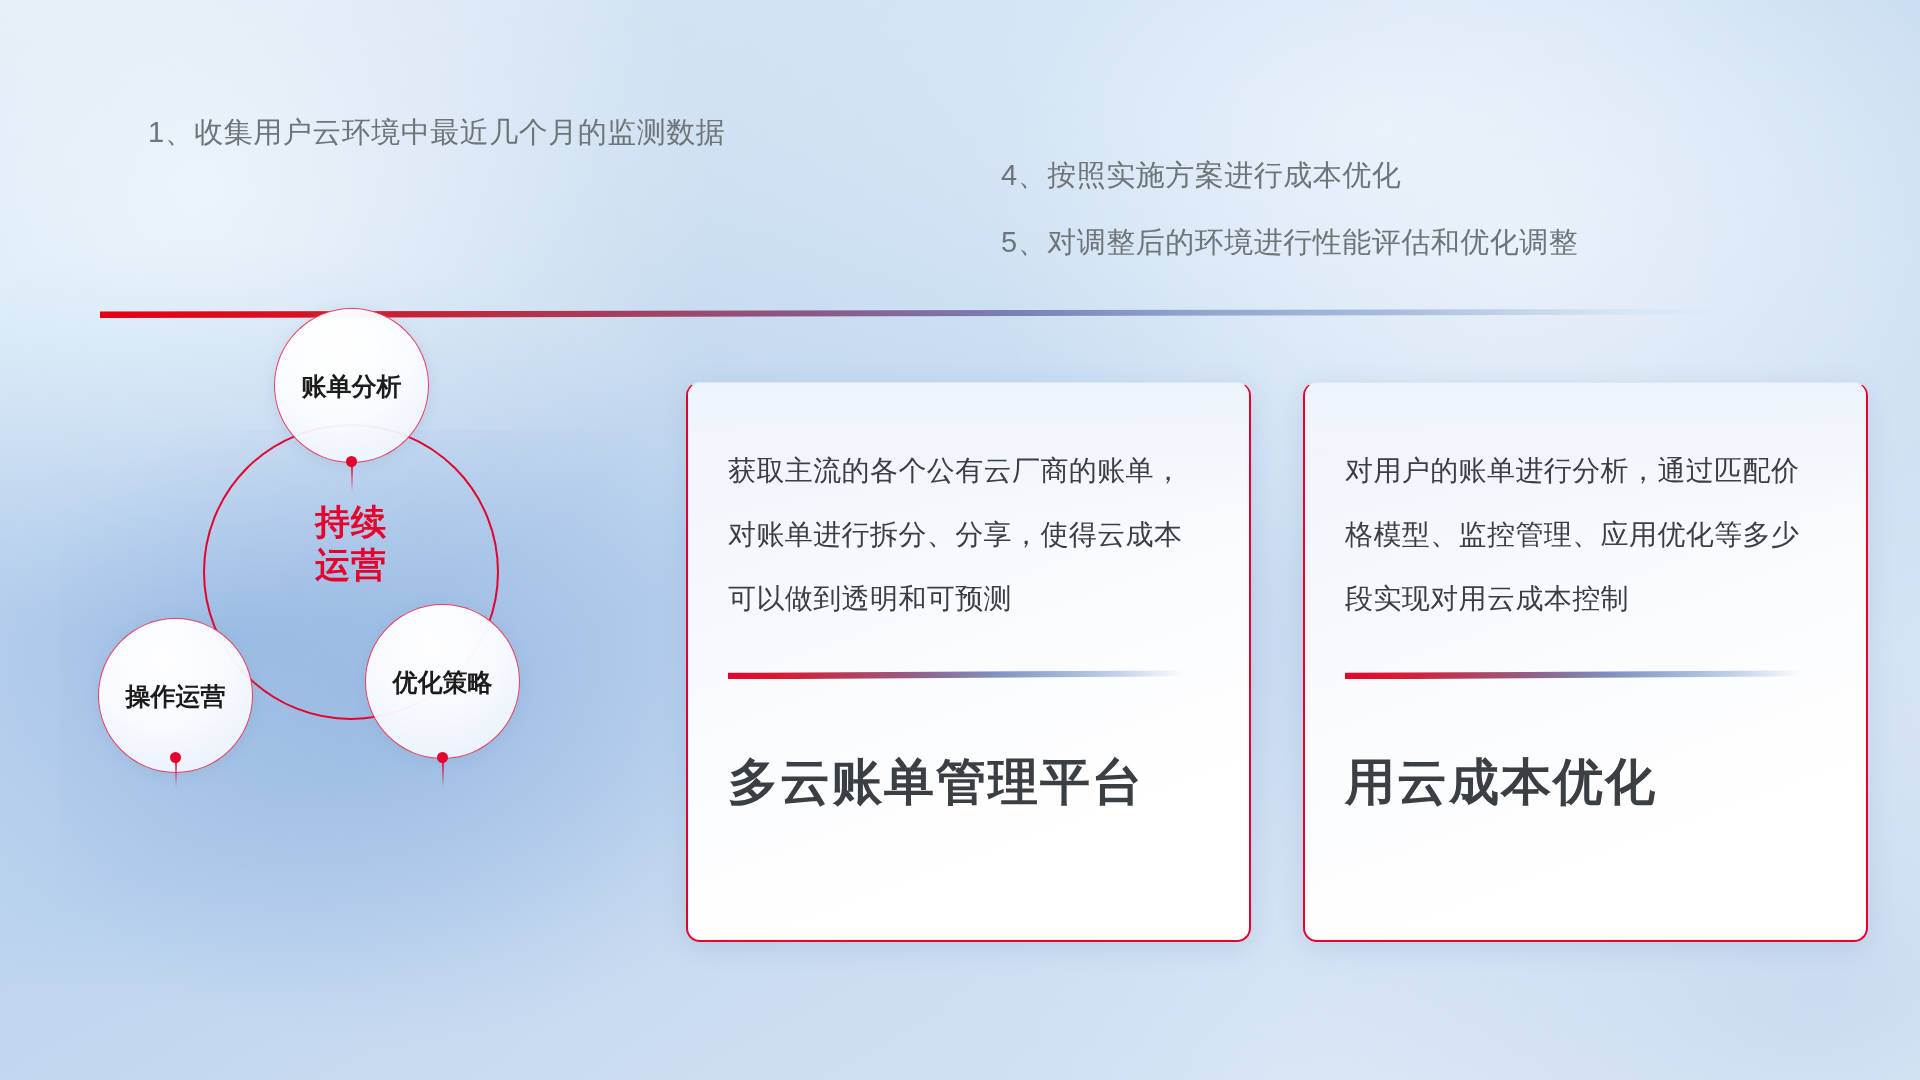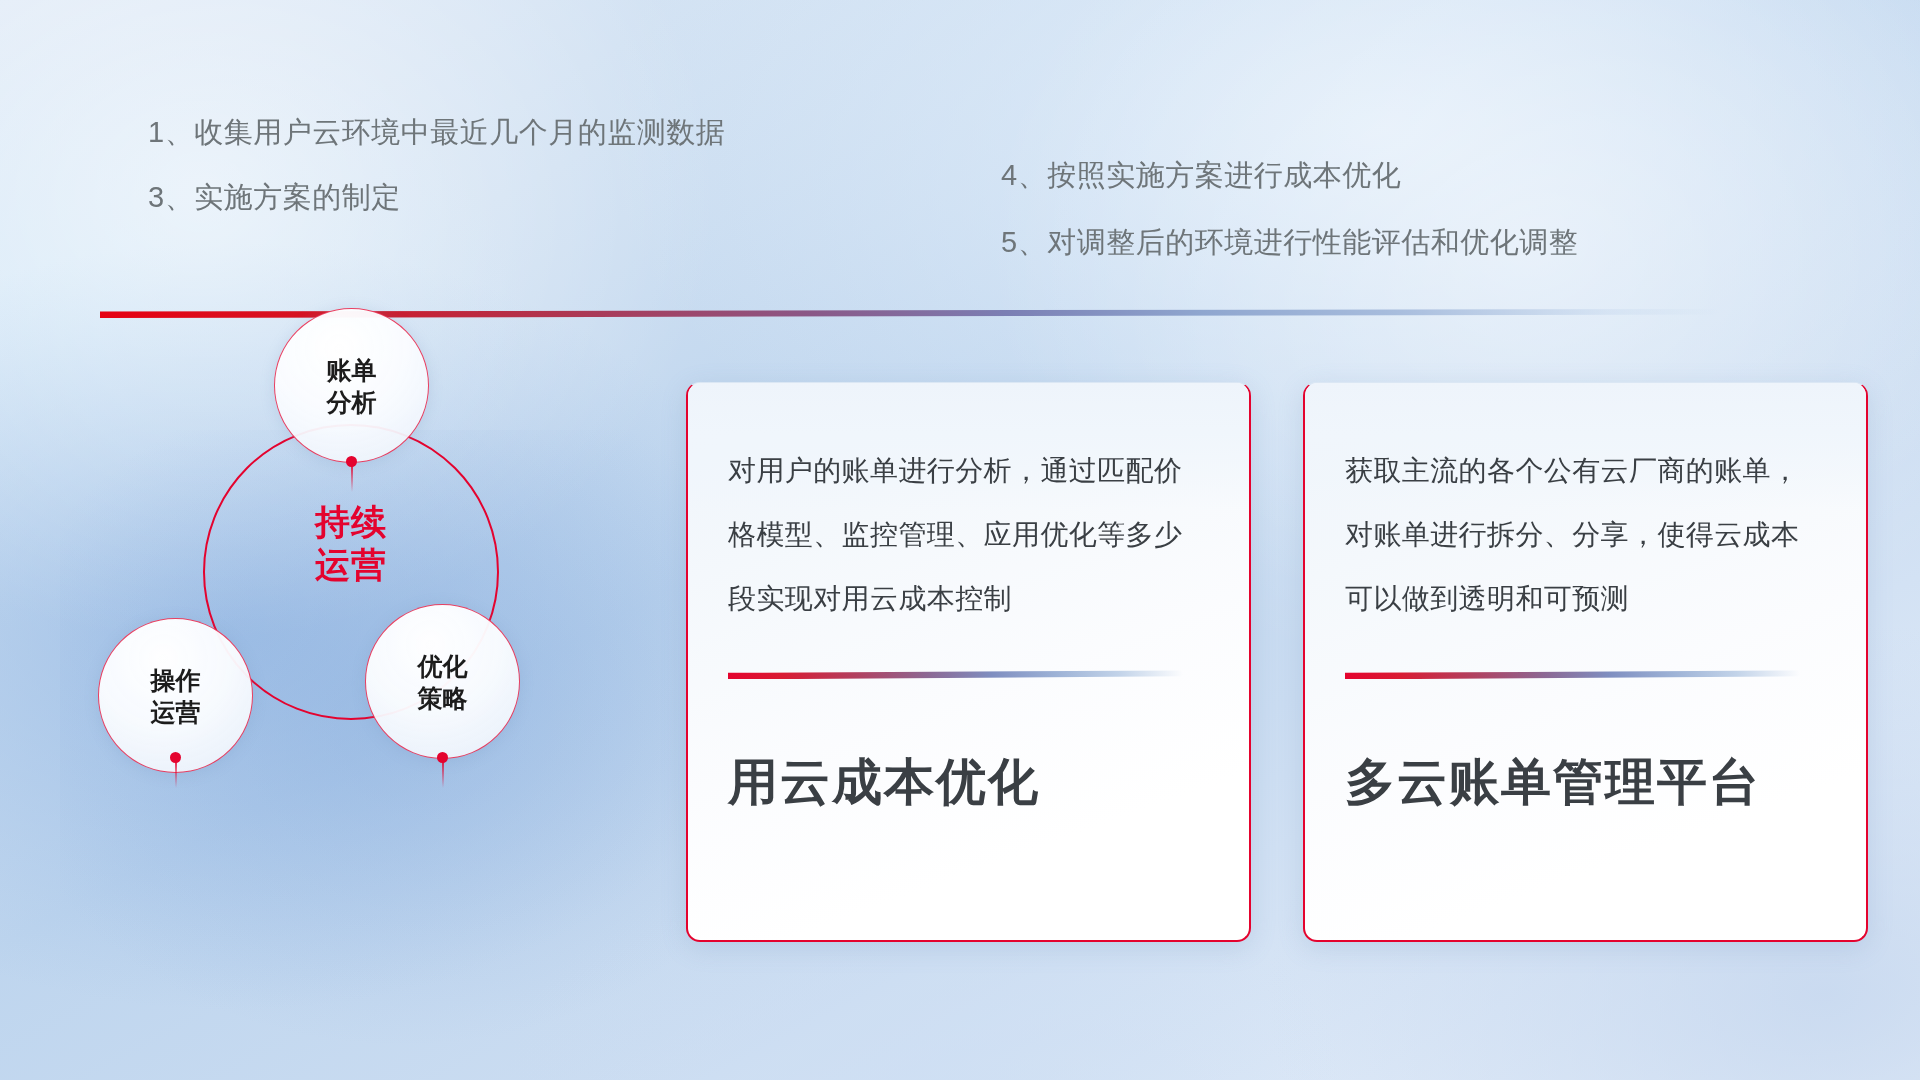--- a/index.html
+++ b/index.html
@@ -111,21 +111,21 @@
   .bubble {
     position: absolute;
     width: 155px;
     height: 155px;
     border-radius: 50%;
     box-sizing: border-box;
     border: 1.6px solid rgba(228,3,46,0.75);
     background:
       radial-gradient(circle at 42% 26%, rgba(255,255,255,0.99) 0%, rgba(250,252,255,0.96) 48%, rgba(234,241,250,0.92) 100%);
     display: flex;
-    flex-direction: column;
+    flex-direction: row;
     align-items: center;
     justify-content: center;
     color: #1c1c1c;
     font-size: 25px;
     font-weight: bold;
     line-height: 1.28;
     text-align: center;
     box-shadow: 0 2px 14px rgba(120,150,190,0.22);
   }
   .bubble.b-top   { left: 194px;  top: 18px; }
@@ -251,21 +251,20 @@
 <body>
 
 <div id="slide">
 
   <div class="glow-a"></div>
   <div class="glow-b"></div>
   <div class="glow-c"></div>
 
   <div class="steps left">
     <div class="step-line">1、收集用户云环境中最近几个月的监测数据</div>
-    <div class="step-line">3、实施方案的制定</div>
   </div>
 
   <div class="steps right">
     <div class="step-line">4、按照实施方案进行成本优化</div>
     <div class="step-line">5、对调整后的环境进行性能评估和优化调整</div>
   </div>
 
   <div class="main-divider">
     <div class="bar"></div>
   </div>
@@ -297,32 +296,32 @@
     <div class="node-dot d-top"></div>
     <div class="node-dot d-left"></div>
     <div class="node-dot d-right"></div>
 
     <div class="node-stem s-top"></div>
     <div class="node-stem s-left"></div>
     <div class="node-stem s-right"></div>
   </div>
 
   <div class="cards">
+
+    <div class="card">
+      <div class="card-body">获取主流的各个公有云厂商的账单，对账单进行拆分、分享，使得云成本可以做到透明和可预测</div>
+      <div class="card-rule">
+        <div class="bar"></div>
+      </div>
+      <div class="card-title">多云账单管理平台</div>
+    </div>
 
     <div class="card">
       <div class="card-body">对用户的账单进行分析，通过匹配价格模型、监控管理、应用优化等多少段实现对用云成本控制</div>
       <div class="card-rule">
         <div class="bar"></div>
       </div>
       <div class="card-title">用云成本优化</div>
     </div>
 
-    <div class="card">
-      <div class="card-body">获取主流的各个公有云厂商的账单，对账单进行拆分、分享，使得云成本可以做到透明和可预测</div>
-      <div class="card-rule">
-        <div class="bar"></div>
-      </div>
-      <div class="card-title">多云账单管理平台</div>
-    </div>
-
   </div>
 
 </div>
 
 </body></html>

